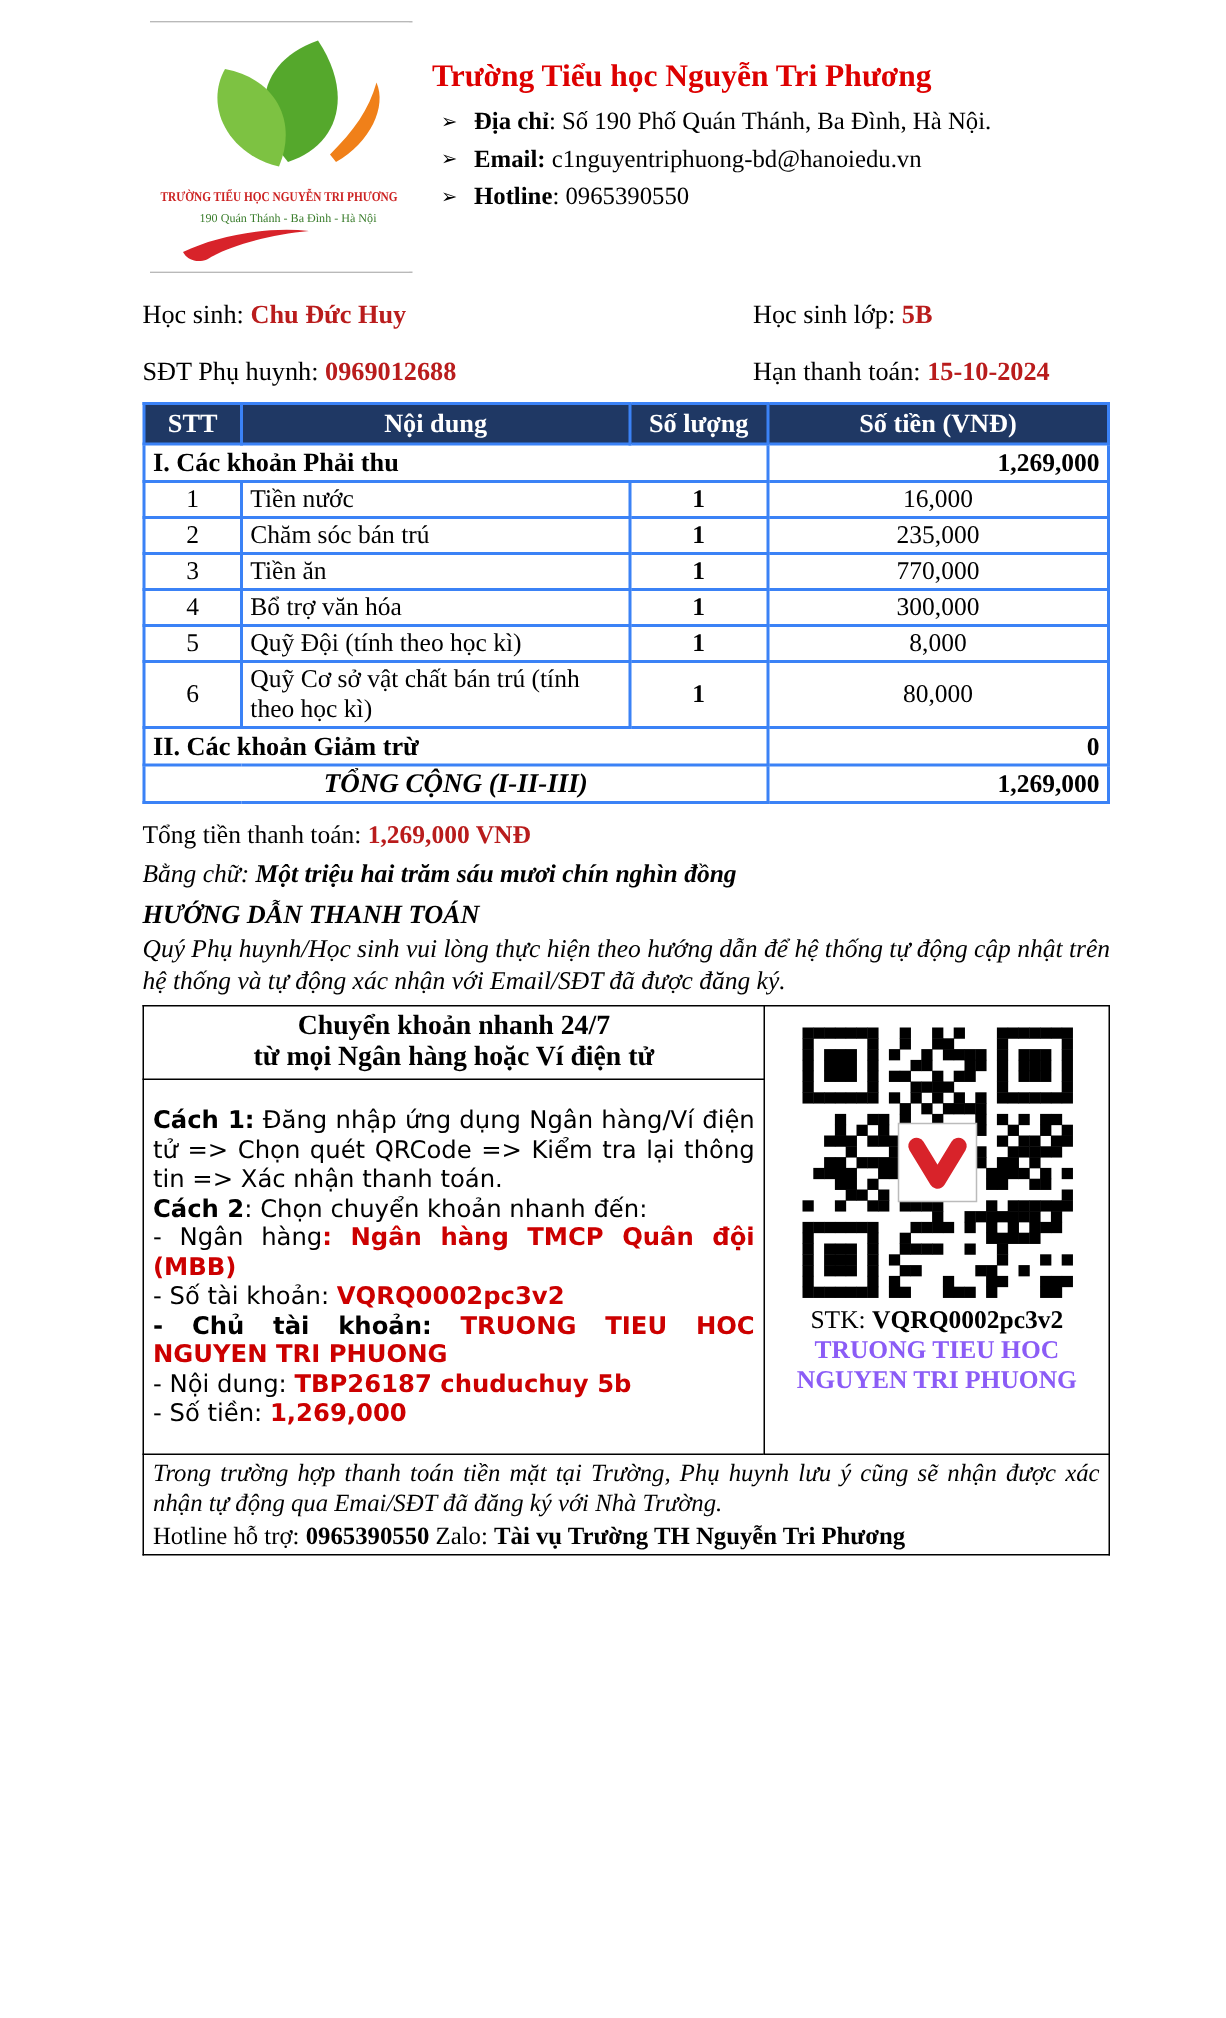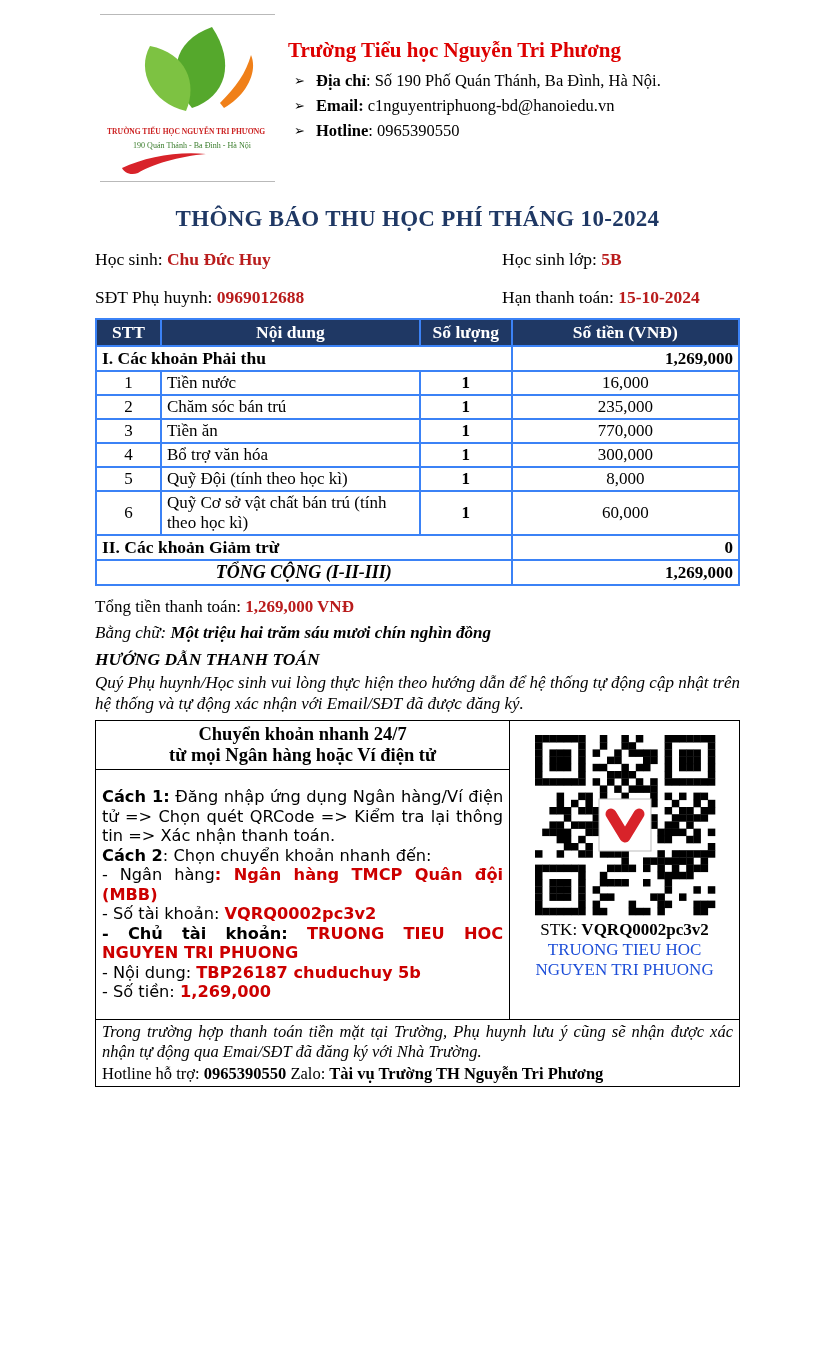--- a/index.html
+++ b/index.html
@@ -72,21 +72,21 @@
     width: 415px; padding: 17px 6px;
     font-family: "DejaVu Sans", "Liberation Sans", sans-serif;
     font-size: 16.2px; line-height: 19.5px; text-align: justify;
   }
   .pay-body-cell .b { font-weight: bold; }
   .pay-body-cell .rv { color: #cc0000; font-weight: bold; }
   .qr-cell { width: 230px; text-align: center; padding: 6px 2px 4px 2px; }
   .qr-wrap { width: 184px; height: 184px; margin: 6px auto 2px auto; }
   .qr-stk { font-size: 17px; line-height: 21px; }
   .qr-stk .b { font-weight: bold; }
-  .qr-holder { color: #1d4ed8; font-weight: normal; font-size: 17px; line-height: 20px; }
+  .qr-holder { color: #8b5cf6; font-weight: bold; font-size: 17px; line-height: 20px; }
   .note-cell { padding: 2px 6px; }
   .note-text { font-style: italic; font-size: 16.5px; line-height: 20.5px; text-align: justify; }
   .hot-line { font-size: 16.5px; line-height: 21px; }
   .hot-line .b { font-weight: bold; }
 
   svg text { font-family: "Liberation Serif", "DejaVu Serif", serif; }
 </style>
 </head>
 <body>
 
@@ -113,21 +113,20 @@
         <li>
           <span class="bullet">➢</span><span class="c-label">Email:</span><span> c1nguyentriphuong-bd@hanoiedu.vn</span>
         </li>
         <li>
           <span class="bullet">➢</span><span class="c-label">Hotline</span><span>: 0965390550</span>
         </li>
       </ul>
     </div>
   </div>
 
-  <div class="doc-title">THÔNG BÁO THU HỌC PHÍ THÁNG 10-2024</div>
 
   <div class="info-grid">
     <div>
       <span>Học sinh: </span><span class="red-b">Chu Đức Huy</span>
     </div>
     <div>
       <span>Học sinh lớp: </span><span class="red-b">5B</span>
     </div>
     <div>
       <span>SĐT Phụ huynh: </span><span class="red-b">0969012688</span>
@@ -178,21 +177,21 @@
       <tr>
         <td class="ctr">5</td>
         <td>Quỹ Đội (tính theo học kì)</td>
         <td class="qty">1</td>
         <td class="ctr">8,000</td>
       </tr>
       <tr>
         <td class="ctr">6</td>
         <td>Quỹ Cơ sở vật chất bán trú (tính theo học kì)</td>
         <td class="qty">1</td>
-        <td class="ctr">60,000</td>
+        <td class="ctr">80,000</td>
       </tr>
       <tr class="section">
         <td colspan="3" class="lbl">II. Các khoản Giảm trừ</td>
         <td class="rgt">0</td>
       </tr>
       <tr class="total">
         <td colspan="3" class="lbl">TỔNG CỘNG (I-II-III)</td>
         <td class="rgt">1,269,000</td>
       </tr>
     </tbody>

